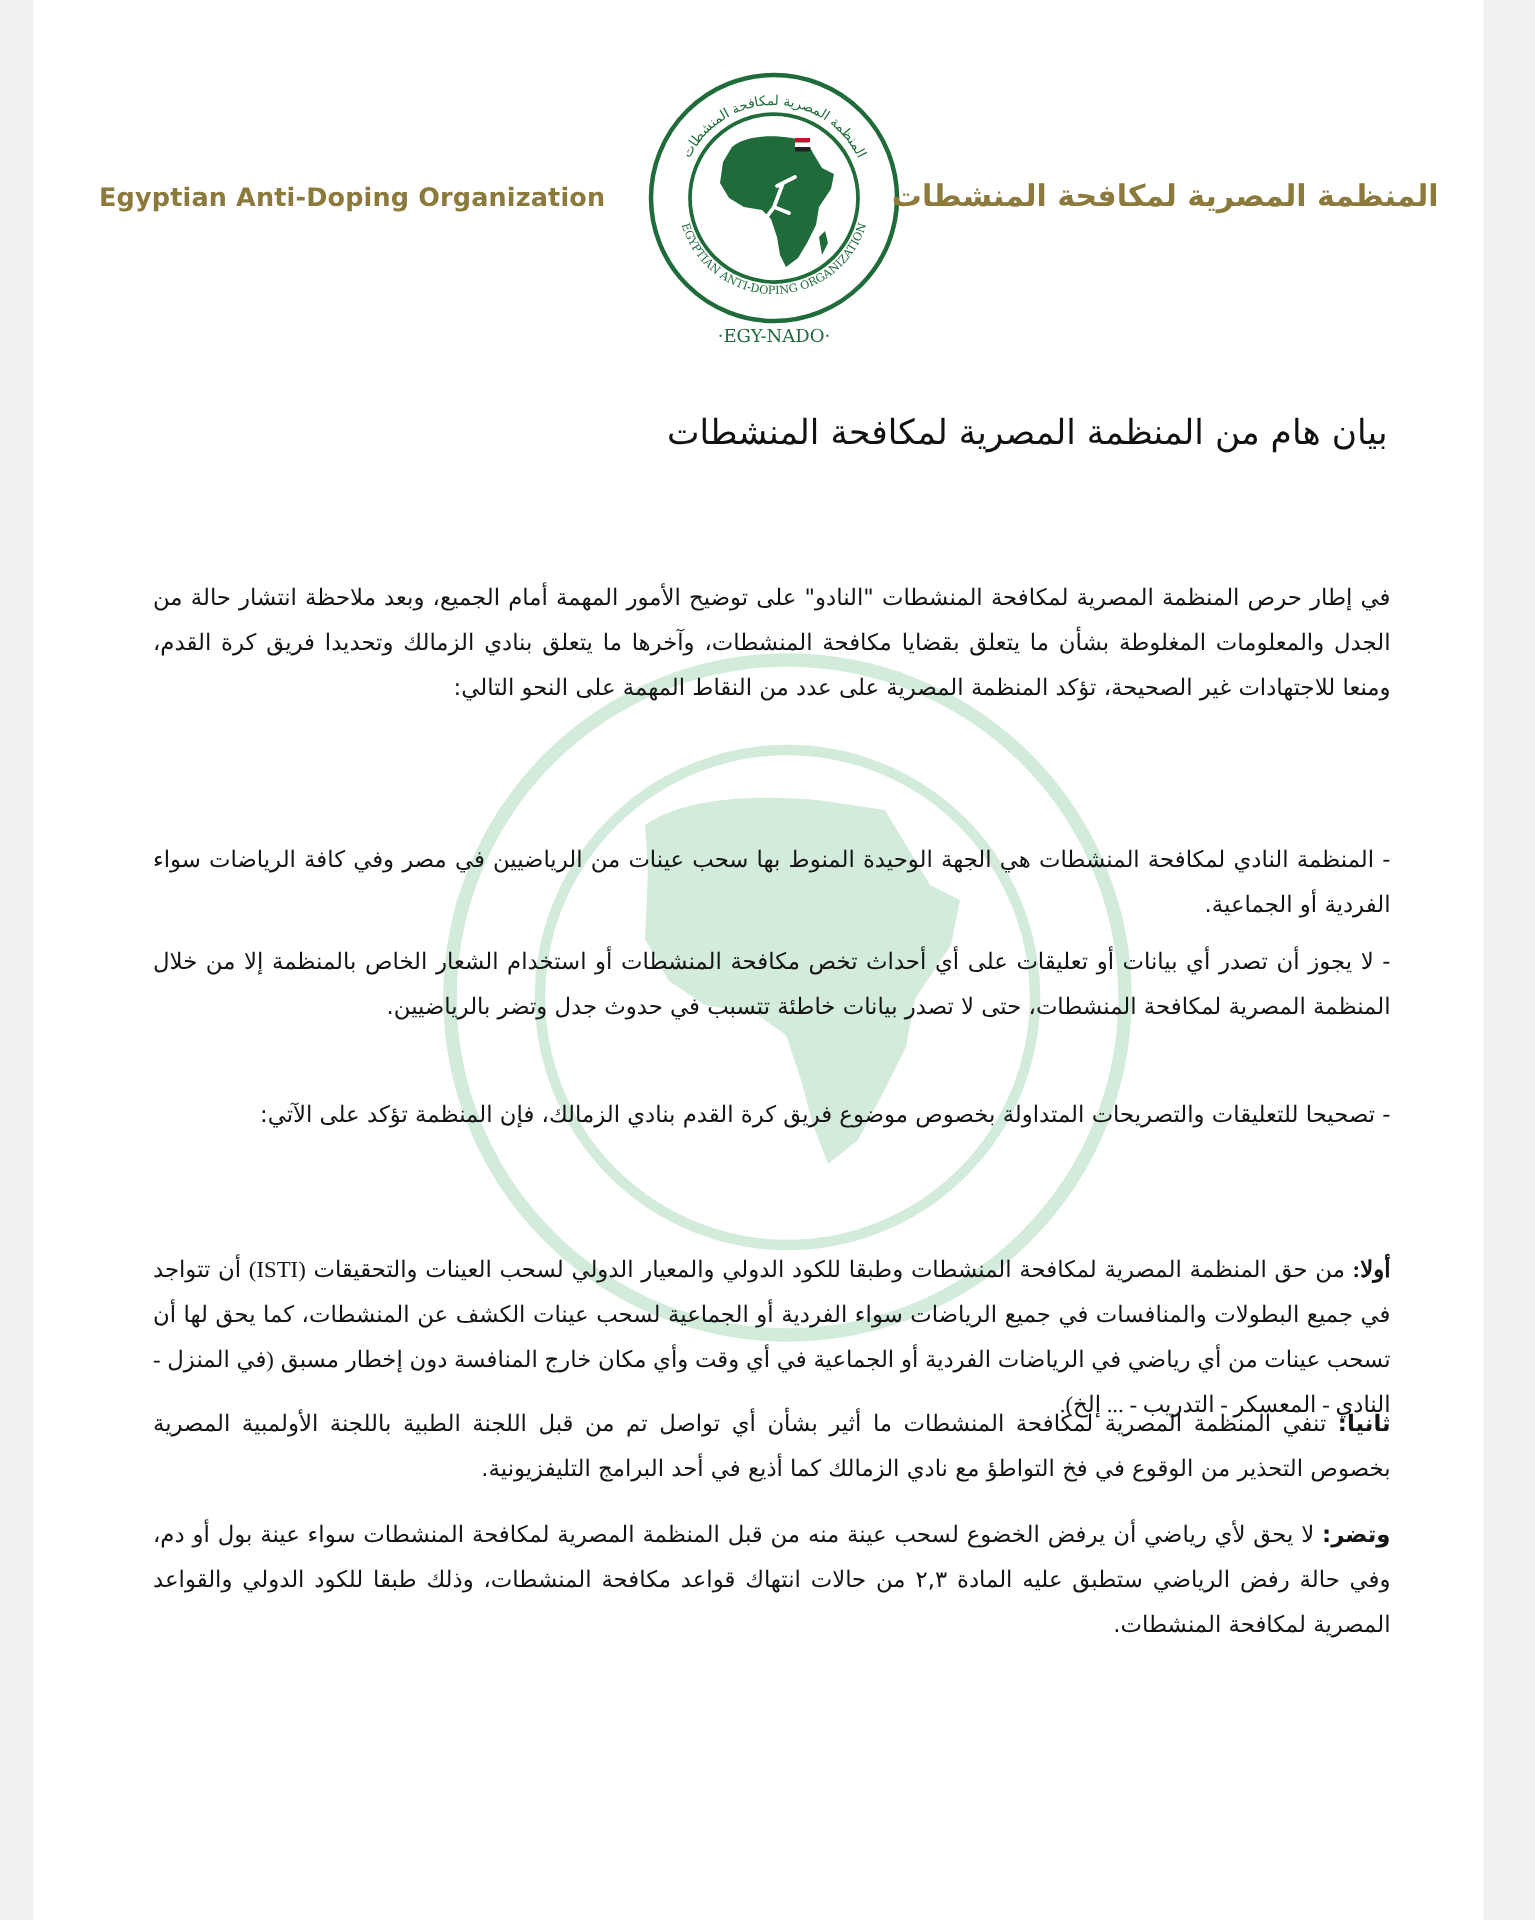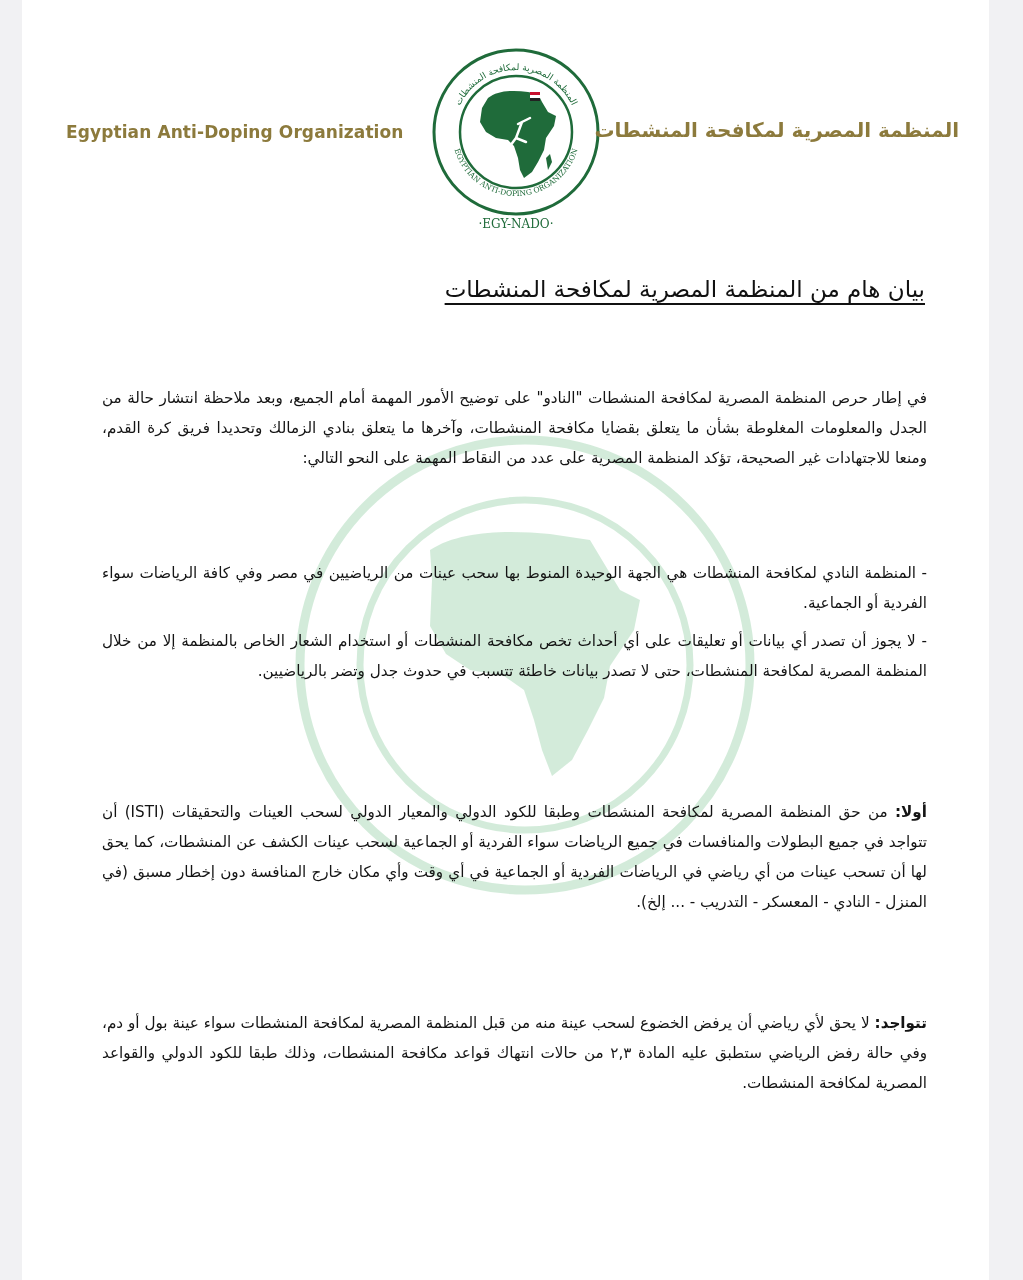--- a/index.html
+++ b/index.html
@@ -24,33 +24,33 @@
       font-size: 20px; color: #8c7a3c;
     }
     .logo { position: absolute; left: 408px; top: 46px; width: 172px; height: 186px; }
     .watermark {
       position: absolute; left: 268px; top: 430px; width: 470px; height: 470px;
       opacity: 0.22; pointer-events: none;
     }
     .title {
       position: absolute; right: 64px; top: 276px; direction: rtl;
       font-family: "DejaVu Sans", sans-serif; font-size: 23px; color: #111;
-      text-decoration: underline; text-underline-offset: 6px;
+      text-underline-offset: 6px;
       text-decoration-thickness: 2px;
     }
     .body-text {
       position: absolute; left: 80px; right: 62px; direction: rtl; text-align: justify;
       font-family: "DejaVu Sans", sans-serif; font-size: 15.2px; line-height: 30px;
       color: #141414; z-index: 2;
     }
     .intro { top: 368px; }
     .p1 { top: 543px; }
     .p2 { top: 611px; }
     .p3 { top: 713px; }
-    .p4 { top: 782px; }
+    .p4 { top: 817px; font-family: Liberation Serif, serif; }
     .p5 { top: 919px; }
     .p6 { top: 993px; }
     .lead { font-weight: bold; }
   </style>
 </head>
 <body>
 
 <div class="page">
 
   <div class="header-en">Egyptian Anti-Doping Organization</div>
@@ -80,17 +80,19 @@
     <circle cx="235" cy="235" r="165" fill="none" stroke="#3aa85a" stroke-width="7"></circle>
     <path fill="#3aa85a" d="M140 120 C170 100 220 100 260 104 L300 110 L312 130 L330 160 L350 170 L344 200 L320 236 L314 268 L298 300 L282 330 L262 346 L252 320 L244 290 L234 260 L214 246 L180 240 L156 224 L140 196 L142 150 Z"></path>
   </svg>
 
   <div class="title">بيان هام من المنظمة المصرية لمكافحة المنشطات</div>
 
   <p class="body-text intro">في إطار حرص المنظمة المصرية لمكافحة المنشطات "النادو" على توضيح الأمور المهمة أمام الجميع، وبعد ملاحظة انتشار حالة من الجدل والمعلومات المغلوطة بشأن ما يتعلق بقضايا مكافحة المنشطات، وآخرها ما يتعلق بنادي الزمالك وتحديدا فريق كرة القدم، ومنعا للاجتهادات غير الصحيحة، تؤكد المنظمة المصرية على عدد من النقاط المهمة على النحو التالي:</p>
 
   <p class="body-text p1">- المنظمة النادي لمكافحة المنشطات هي الجهة الوحيدة المنوط بها سحب عينات من الرياضيين في مصر وفي كافة الرياضات سواء الفردية أو الجماعية.</p>
   <p class="body-text p2">- لا يجوز أن تصدر أي بيانات أو تعليقات على أي أحداث تخص مكافحة المنشطات أو استخدام الشعار الخاص بالمنظمة إلا من خلال المنظمة المصرية لمكافحة المنشطات، حتى لا تصدر بيانات خاطئة تتسبب في حدوث جدل وتضر بالرياضيين.</p>
+  <p class="body-text p3">- تصحيحا للتعليقات والتصريحات المتداولة بخصوص موضوع فريق كرة القدم بنادي الزمالك، فإن المنظمة تؤكد على الآتي:</p>
 
   <p class="body-text p4"><span class="lead">أولا:</span><span> من حق المنظمة المصرية لمكافحة المنشطات وطبقا للكود الدولي والمعيار الدولي لسحب العينات والتحقيقات (ISTI) أن تتواجد في جميع البطولات والمنافسات في جميع الرياضات سواء الفردية أو الجماعية لسحب عينات الكشف عن المنشطات، كما يحق لها أن تسحب عينات من أي رياضي في الرياضات الفردية أو الجماعية في أي وقت وأي مكان خارج المنافسة دون إخطار مسبق (في المنزل - النادي - المعسكر - التدريب - ... إلخ).</span></p>
-  <p class="body-text p6"><span class="lead">تتواجد:</span><span> لا يحق لأي رياضي أن يرفض الخضوع لسحب عينة منه من قبل المنظمة المصرية لمكافحة المنشطات سواء عينة بول أو دم، وفي حالة رفض الرياضي ستطبق عليه المادة ٢,٣ من حالات انتهاك قواعد مكافحة المنشطات، وذلك طبقا للكود الدولي والقواعد المصرية لمكافحة المنشطات.</span></p>
+  <p class="body-text p5"><span class="lead">ثانيا:</span><span> تنفي المنظمة المصرية لمكافحة المنشطات ما أثير بشأن أي تواصل تم من قبل اللجنة الطبية باللجنة الأولمبية المصرية بخصوص التحذير من الوقوع في فخ التواطؤ مع نادي الزمالك كما أذيع في أحد البرامج التليفزيونية.</span></p>
+  <p class="body-text p6"><span class="lead">وتضر:</span><span> لا يحق لأي رياضي أن يرفض الخضوع لسحب عينة منه من قبل المنظمة المصرية لمكافحة المنشطات سواء عينة بول أو دم، وفي حالة رفض الرياضي ستطبق عليه المادة ٢,٣ من حالات انتهاك قواعد مكافحة المنشطات، وذلك طبقا للكود الدولي والقواعد المصرية لمكافحة المنشطات.</span></p>
 
 </div>
 
 </body></html>

